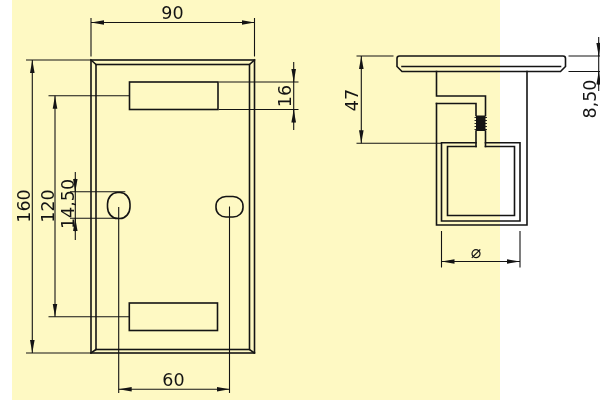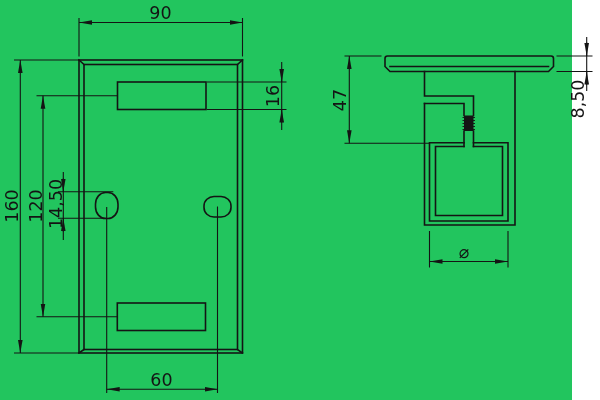--- a/index.html
+++ b/index.html
@@ -1,20 +1,20 @@
 <!DOCTYPE html>
 <html><head>
 <meta charset="utf-8">
 <style>
   html,body{margin:0;padding:0;}
   body{
     width:600px;height:400px;background:#ffffff;overflow:hidden;
     font-family:"Liberation Sans","DejaVu Sans",sans-serif;
   }
-  .sheet{width:572px;height:400px;position:relative;background:#22c55e;}
+  .sheet{width:488px;height:400px;position:relative;background:#fef9c3;margin-left:12px;}
   svg{display:block;}
   svg text{
     fill:#141414;
     font-family:"DejaVu Sans","Liberation Sans",sans-serif;
     font-size:17.5px;
   }
   svg .obj{stroke:#141414;stroke-width:1.6;fill:none;stroke-linecap:square;}
   svg .dim{stroke:#141414;stroke-width:1.1;fill:none;stroke-linecap:butt;}
   svg .fillblk{fill:#141414;stroke:none;}
   svg .tick{stroke:#141414;stroke-width:0.9;}

